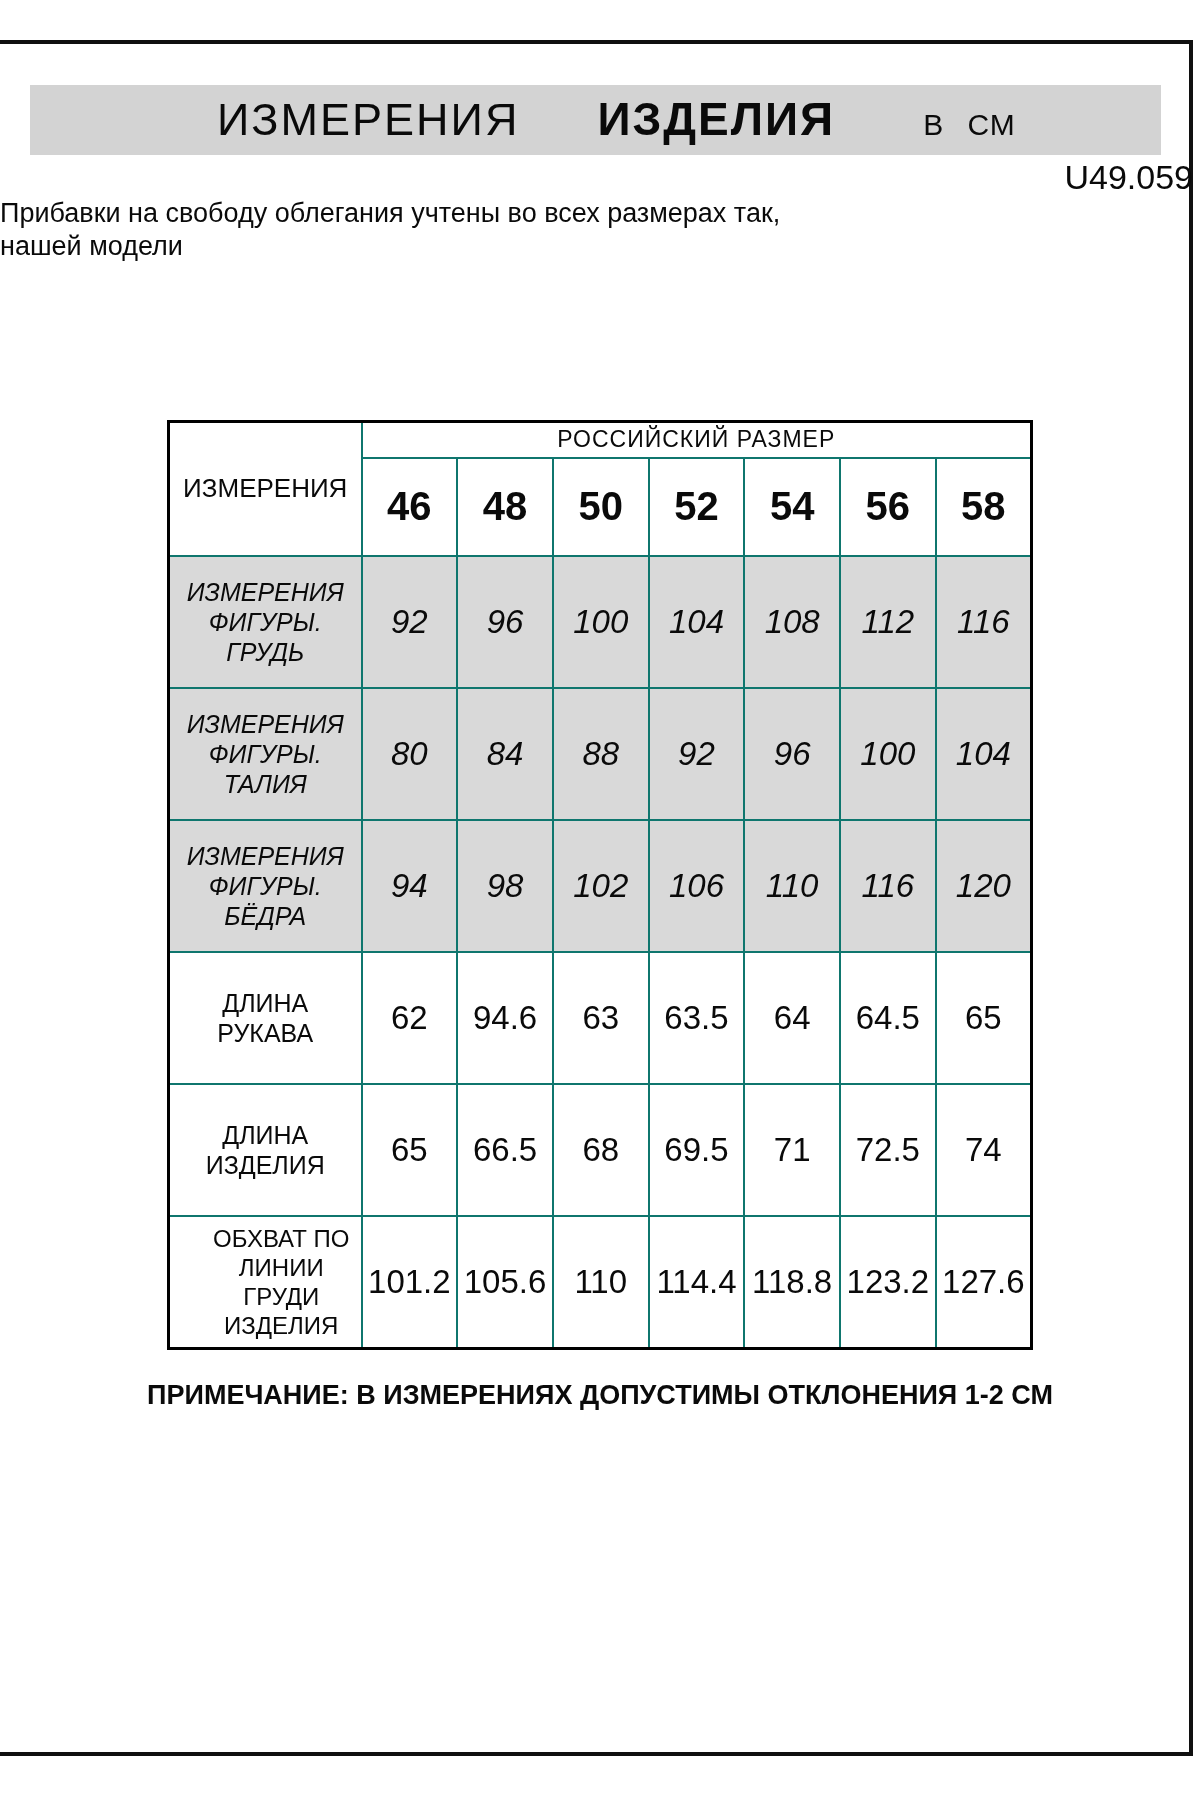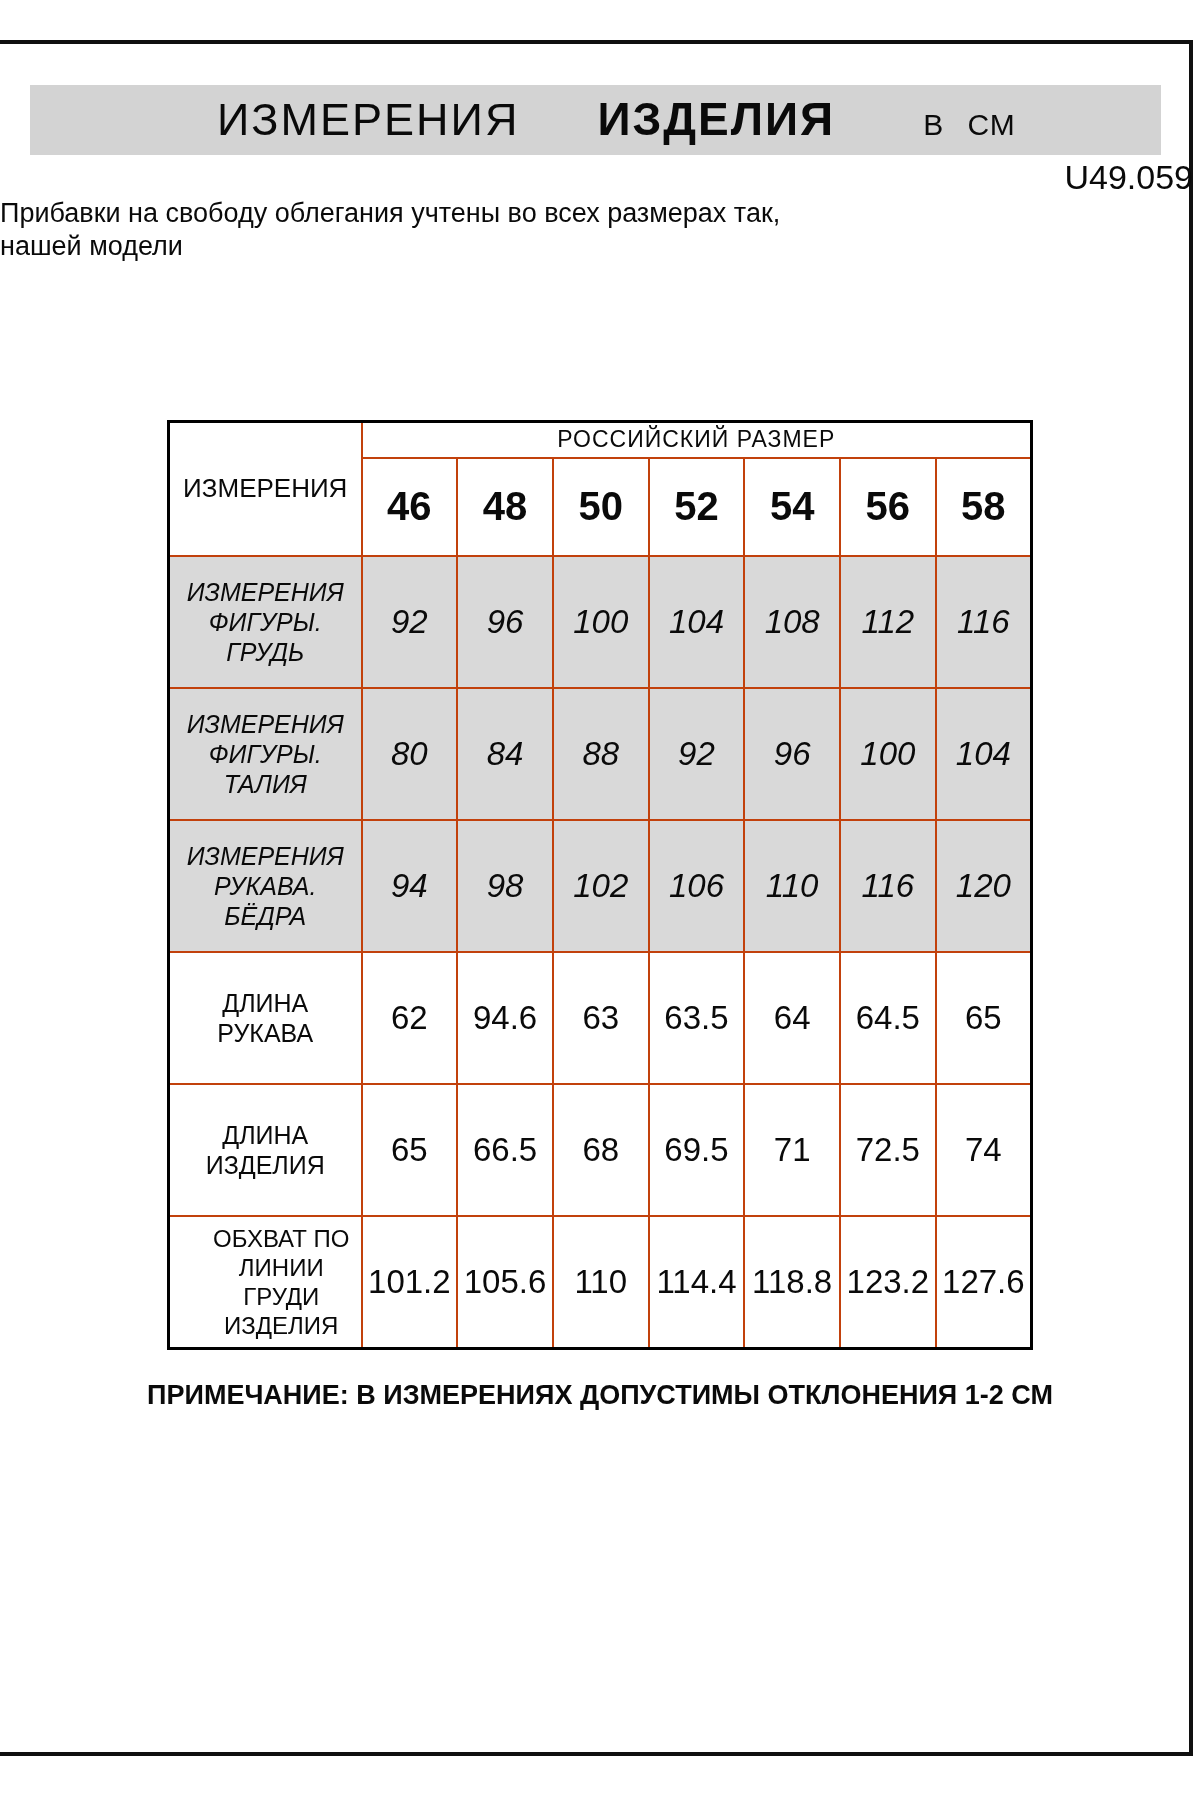--- a/index.html
+++ b/index.html
@@ -49,21 +49,21 @@
 
   table.size-table {
     position: absolute;
     left: 167px; top: 420px;
     width: 866px; height: 930px;
     border-collapse: collapse;
     table-layout: fixed;
     border: 3px solid #000;
   }
   .size-table td, .size-table th {
-    border: 2px solid #c2410c;
+    border: 2px solid #0f766e;
     text-align: center;
     vertical-align: middle;
     overflow: hidden;
   }
   .size-table col.c-label { width: 193px; }
   tr.group-header-row    { height: 35px; }
   tr.size-row            { height: 95px; }
   tr.data-row            { height: 128px; }
 
   .group-header-cell { font-size: 23px; font-weight: normal; letter-spacing: 1px; }
@@ -155,21 +155,21 @@
     <td class="value-cell">88</td>
     <td class="value-cell">92</td>
     <td class="value-cell">96</td>
     <td class="value-cell">100</td>
     <td class="value-cell">104</td>
   </tr>
 
   <tr class="data-row shaded italic">
     <td class="label-cell">
       <span class="lbl-line">ИЗМЕРЕНИЯ</span>
-      <span class="lbl-line">РУКАВА. БЁДРА</span>
+      <span class="lbl-line">ФИГУРЫ. БЁДРА</span>
     </td>
     <td class="value-cell">94</td>
     <td class="value-cell">98</td>
     <td class="value-cell">102</td>
     <td class="value-cell">106</td>
     <td class="value-cell">110</td>
     <td class="value-cell">116</td>
     <td class="value-cell">120</td>
   </tr>
 

